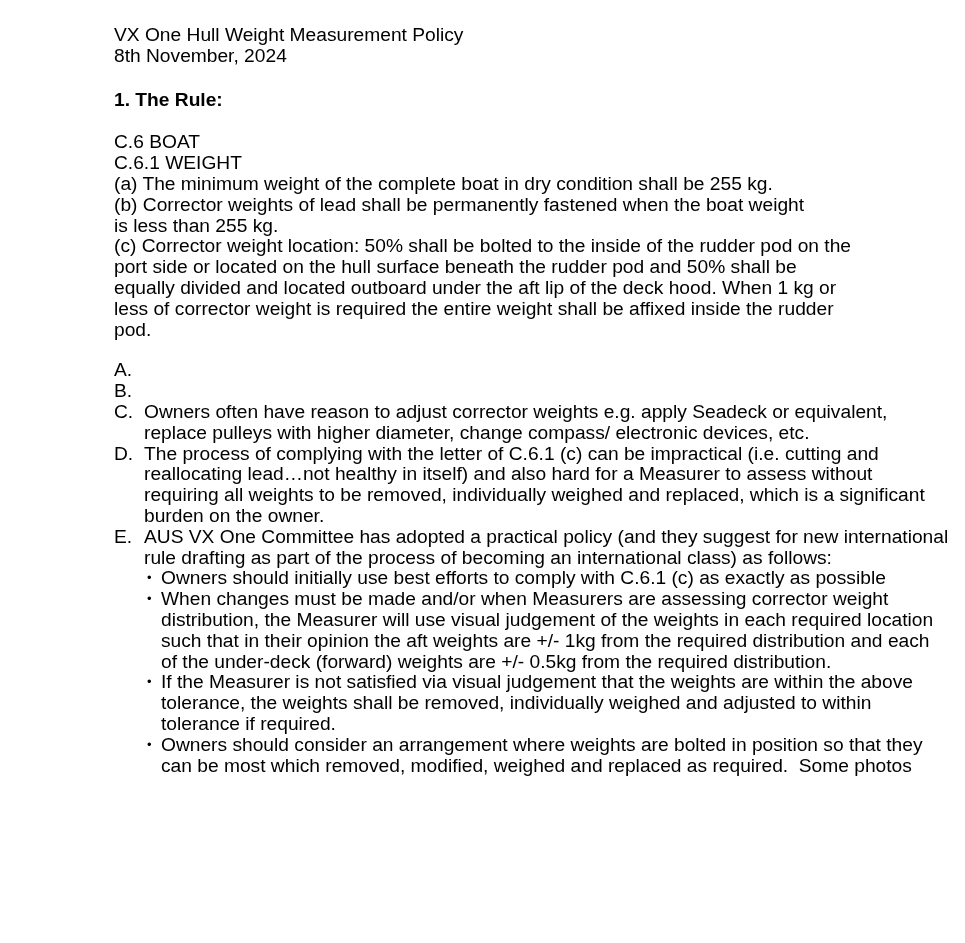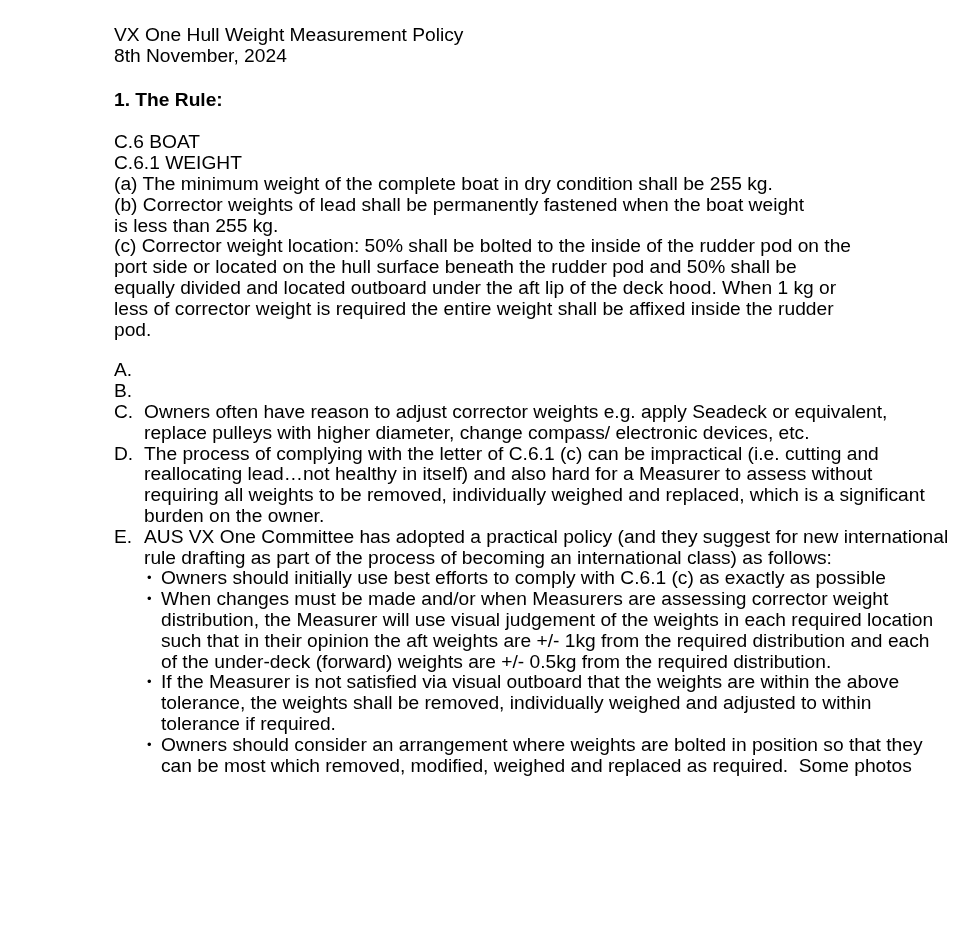--- a/index.html
+++ b/index.html
@@ -97,21 +97,21 @@
         <div class="bullet">
           <div class="bullet-marker">•</div>
           <div class="bullet-text">When changes must be made and/or when Measurers are assessing corrector weight
 distribution, the Measurer will use visual judgement of the weights in each required location
 such that in their opinion the aft weights are +/- 1kg from the required distribution and each
 of the under-deck (forward) weights are +/- 0.5kg from the required distribution.</div>
         </div>
 
         <div class="bullet">
           <div class="bullet-marker">•</div>
-          <div class="bullet-text">If the Measurer is not satisfied via visual outboard that the weights are within the above
+          <div class="bullet-text">If the Measurer is not satisfied via visual judgement that the weights are within the above
 tolerance, the weights shall be removed, individually weighed and adjusted to within
 tolerance if required.</div>
         </div>
 
         <div class="bullet">
           <div class="bullet-marker">•</div>
           <div class="bullet-text">Owners should consider an arrangement where weights are bolted in position so that they
 can be most which removed, modified, weighed and replaced as required.  Some photos
 accompany this policy note.</div>
         </div>

